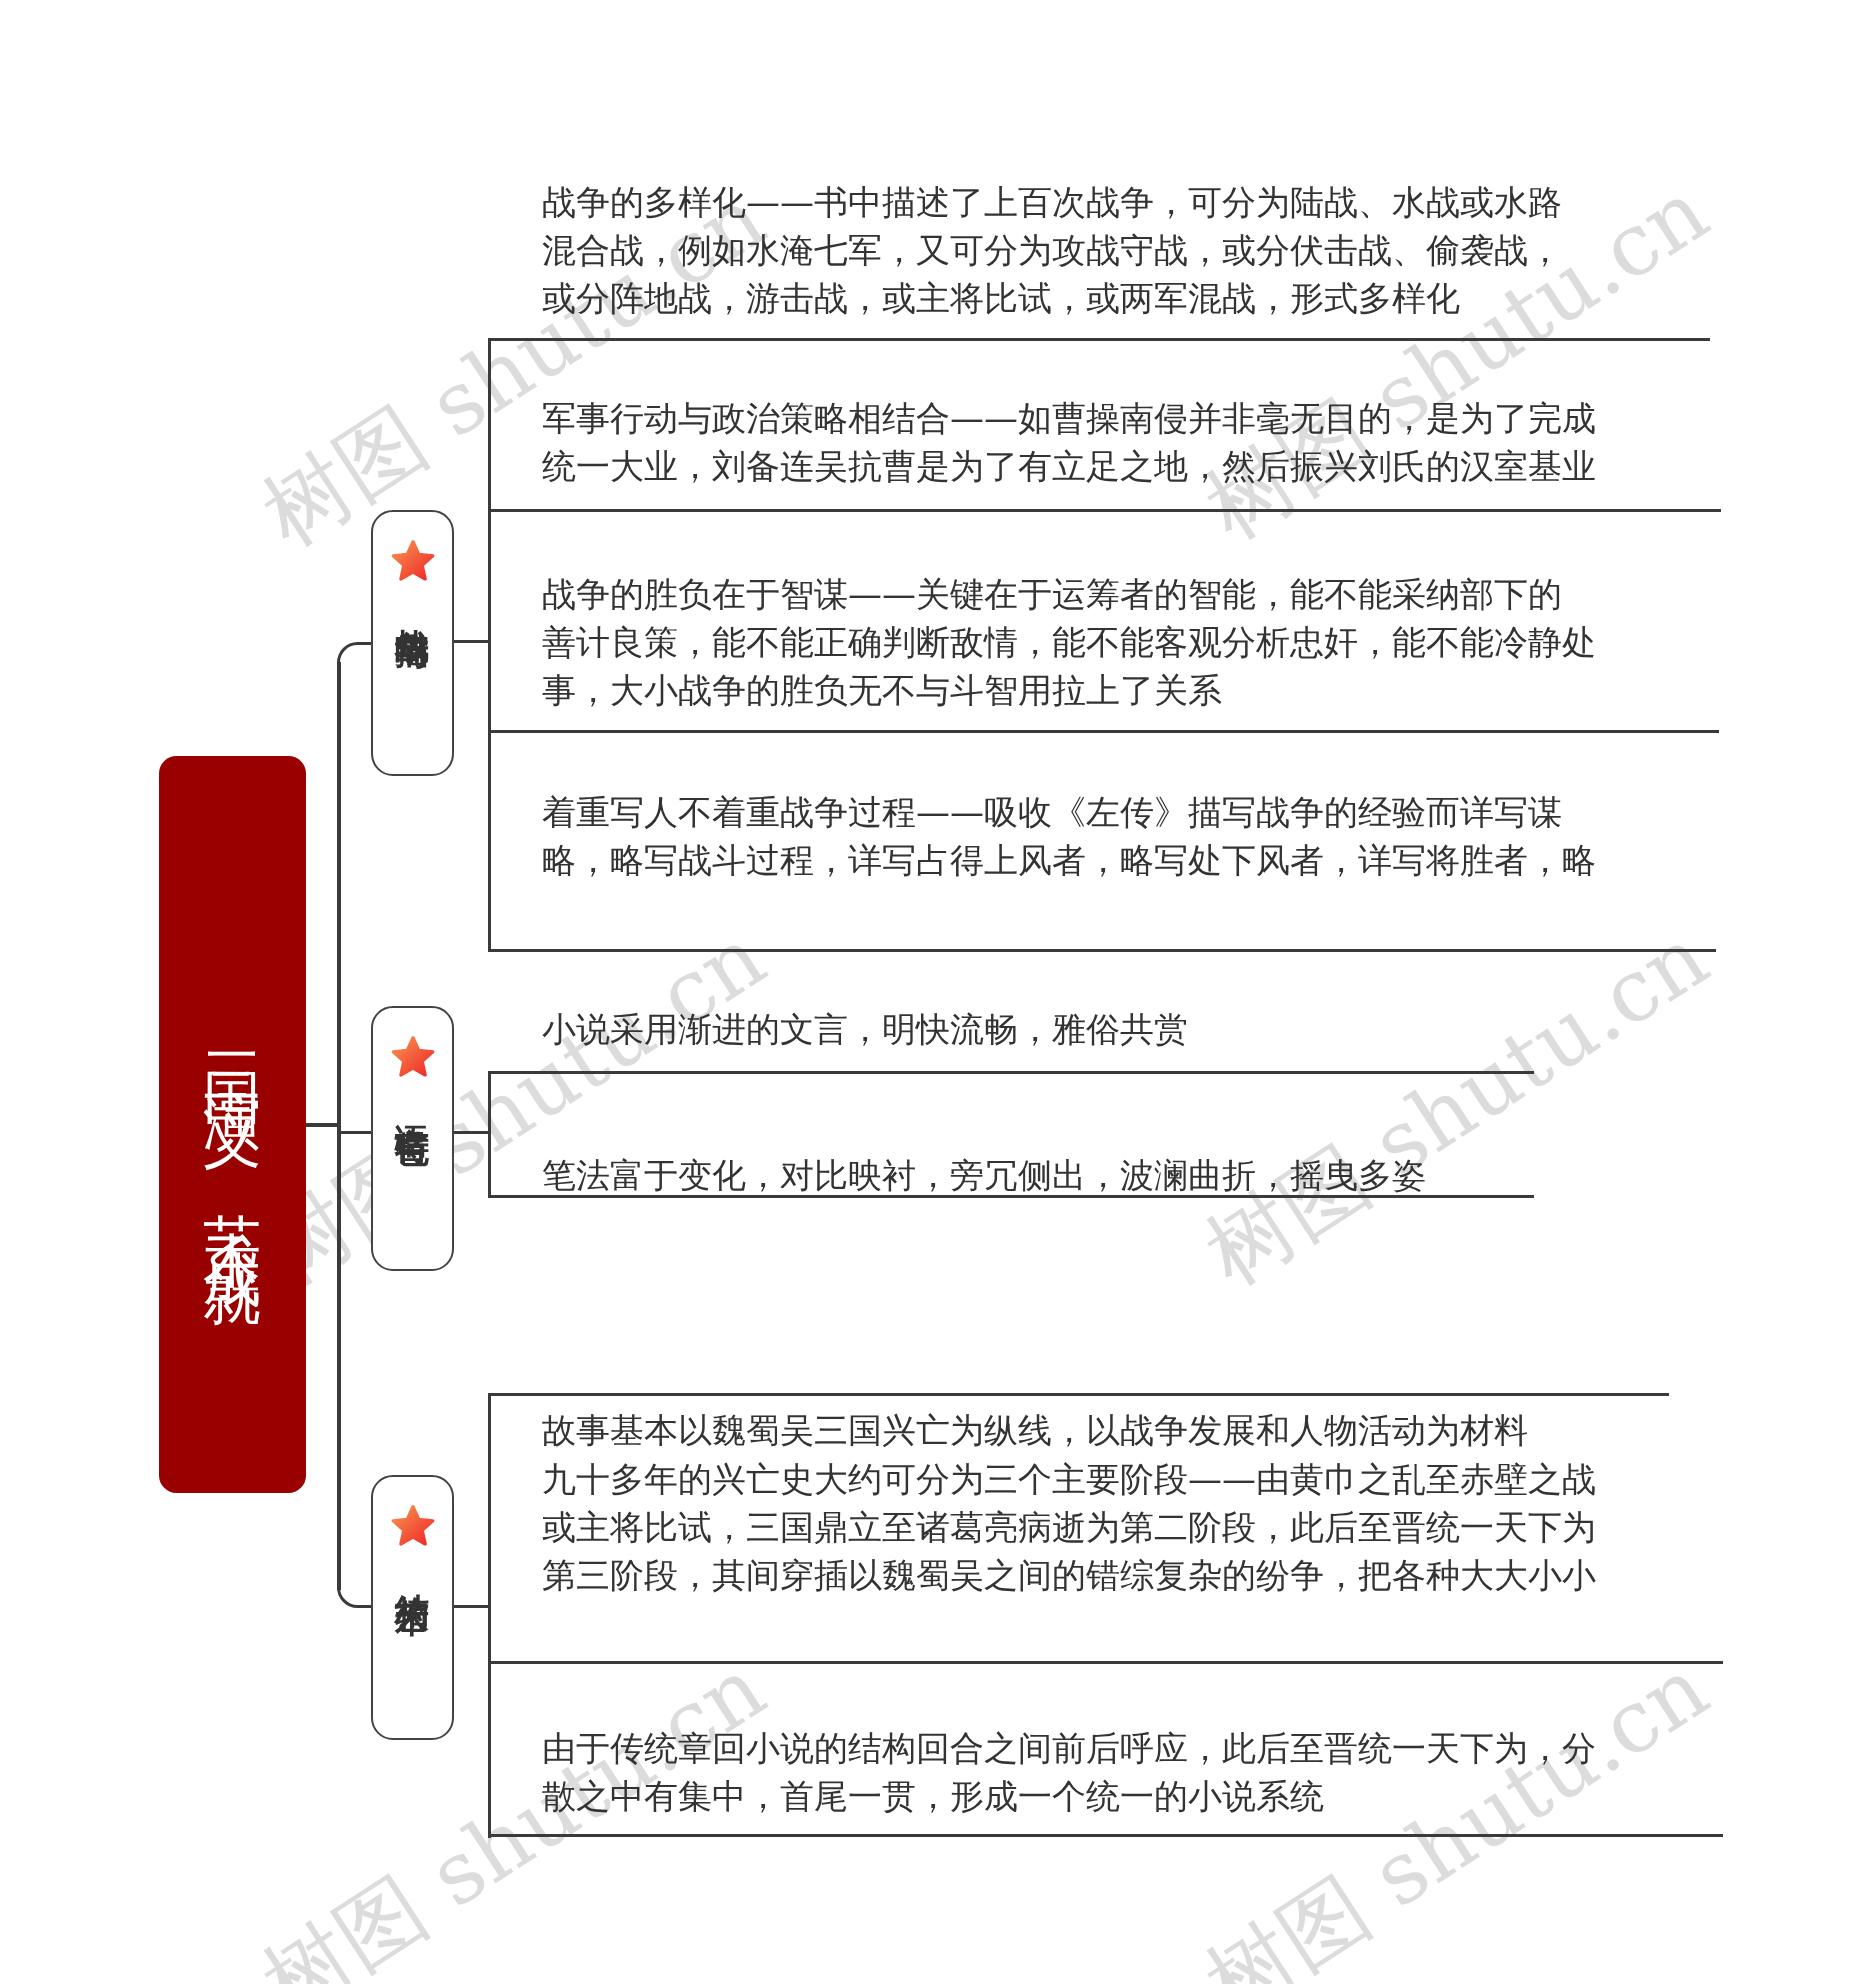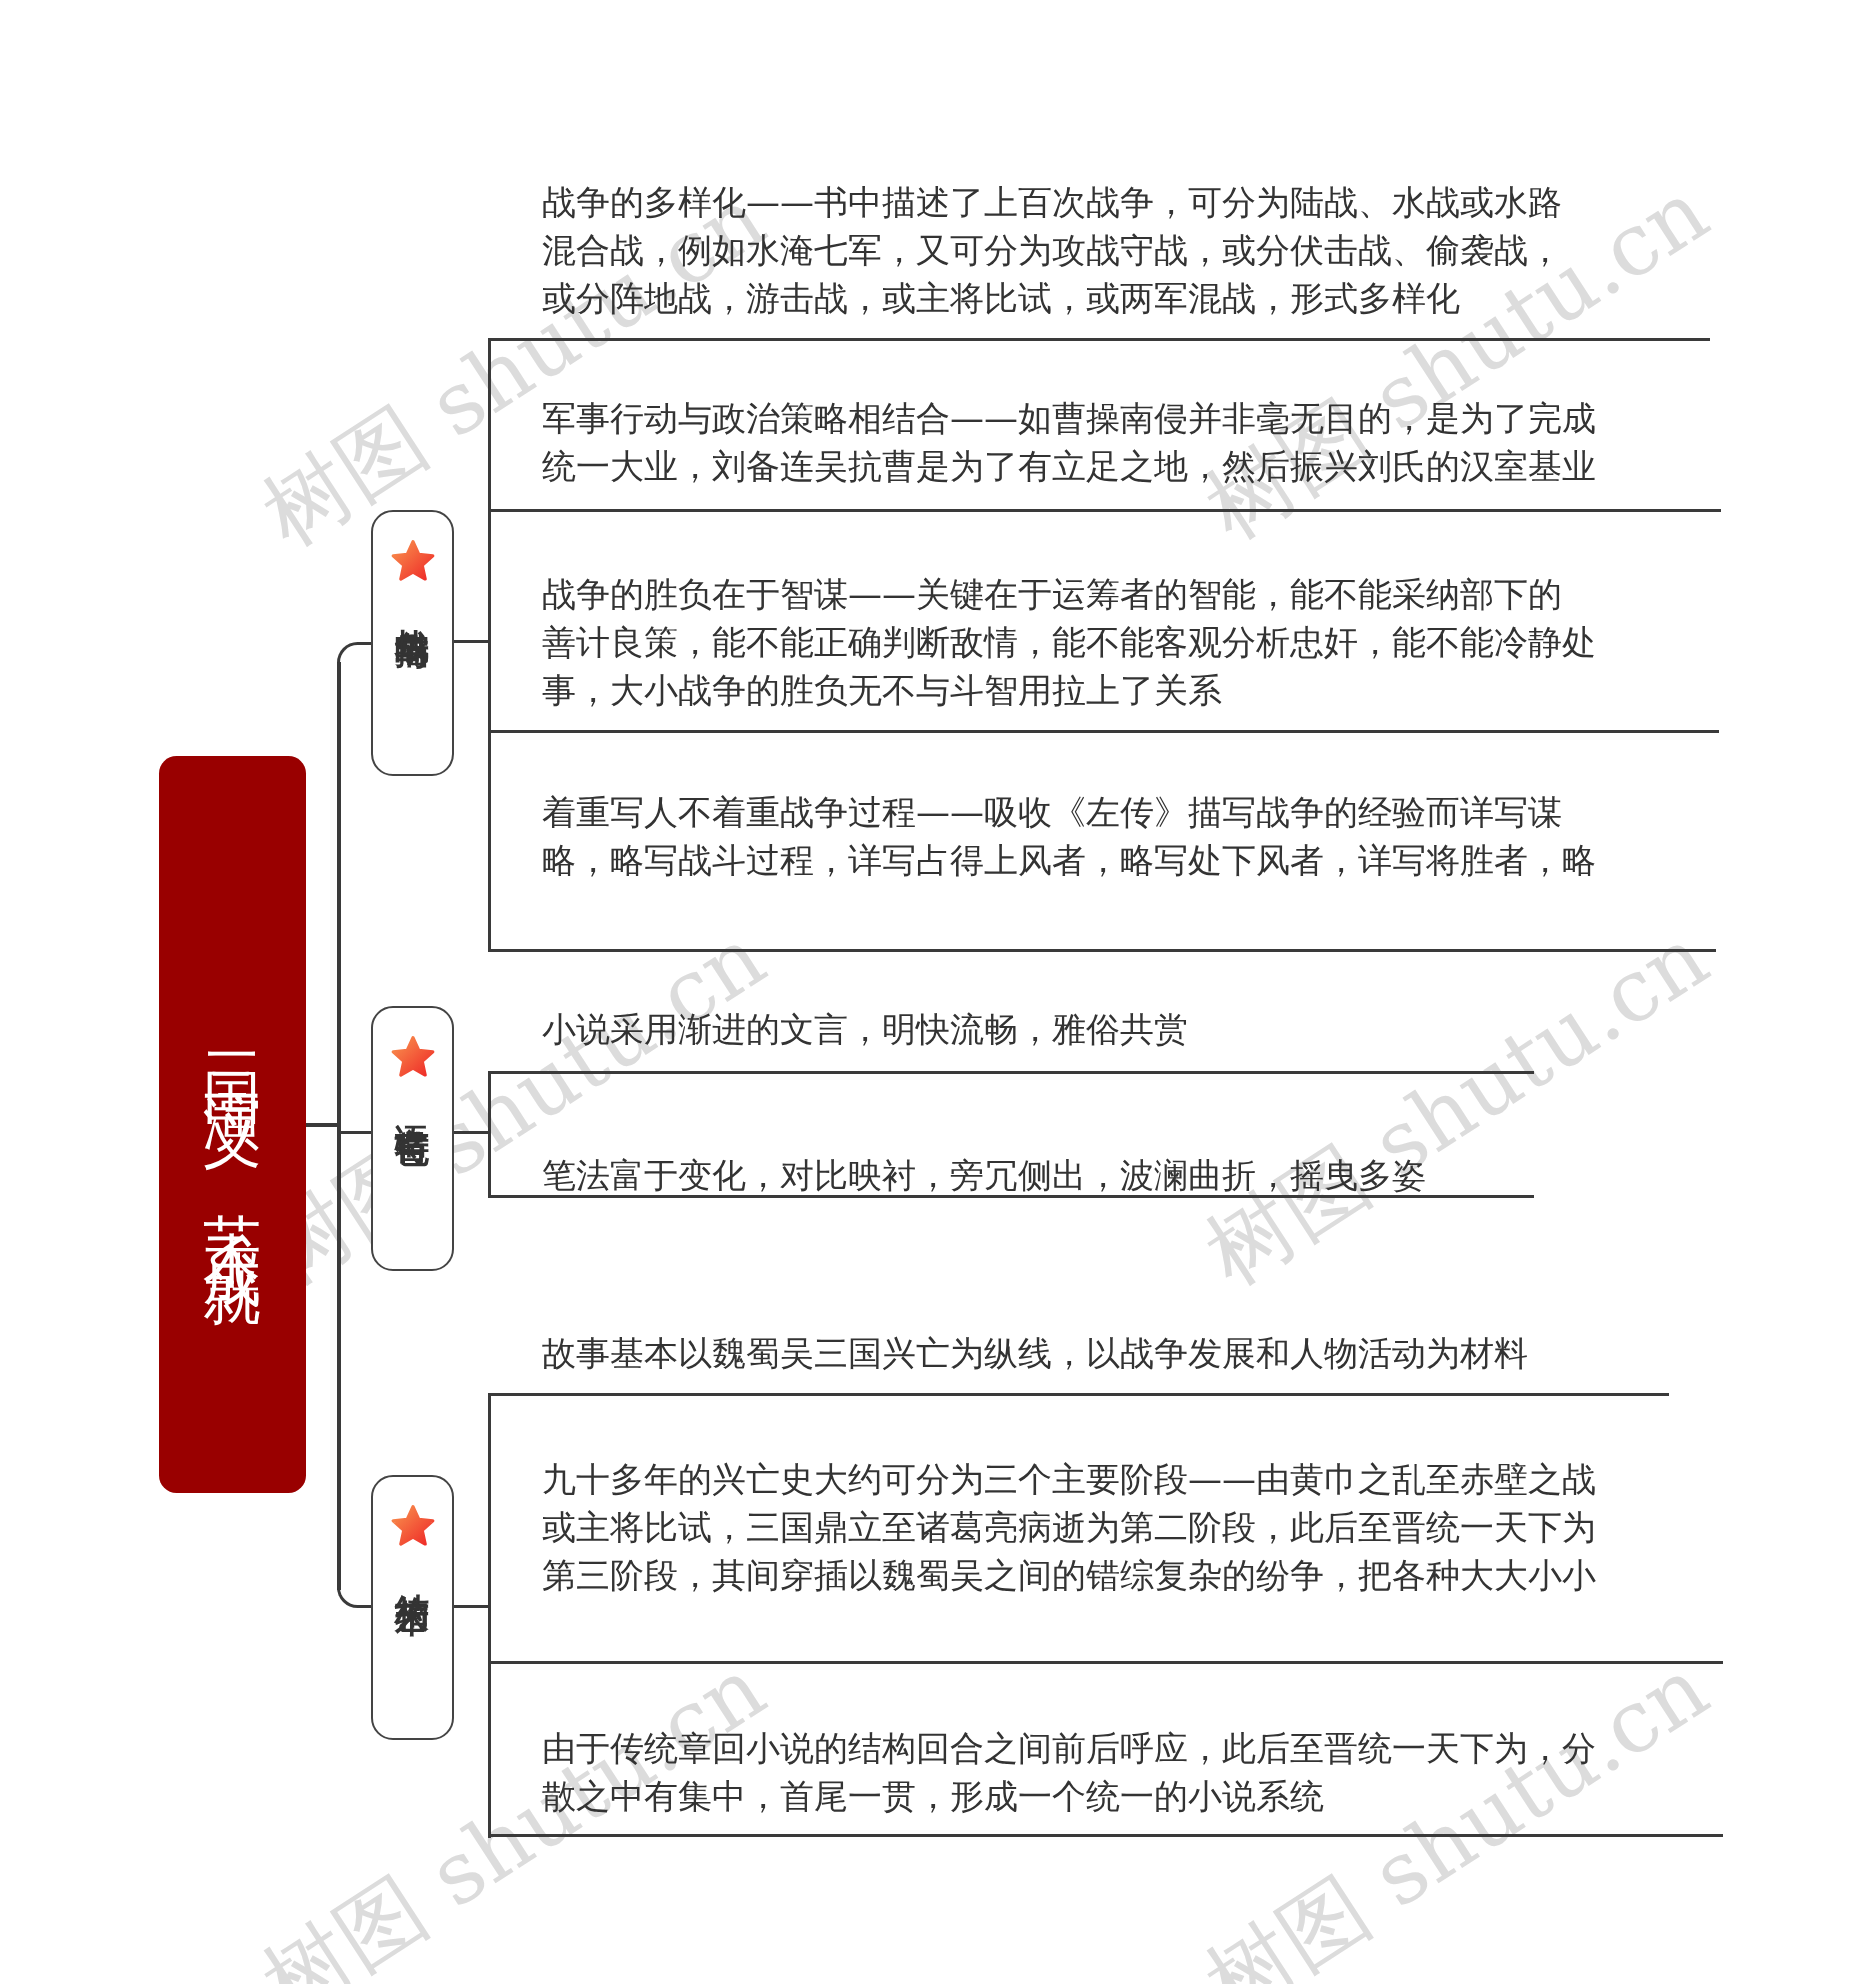--- a/index.html
+++ b/index.html
@@ -134,21 +134,21 @@
           <stop offset="1" stop-color="#ee2626"></stop>
         </linearGradient>
       </defs>
     <path d="M12 1.8 L14.9 8.2 L21.9 8.9 L16.6 13.6 L18.1 20.5 L12 17 L5.9 20.5 L7.4 13.6 L2.1 8.9 L9.1 8.2 Z" fill="url(#sg3)" stroke="url(#sg3)" stroke-width="1.6" stroke-linejoin="round"></path>
   </svg>
   <span class="branch-label">结构艺术</span>
 </div>
 <div class="line" style="left:454px; top:1605px; width:37px; height:2.9px;"></div>
 <div class="line" style="left:488px; top:1393px; width:2.9px; height:445px;"></div>
 
-<div class="item" style="top:1329px;text-align:right;">
+<div class="item" style="top:1406px;text-align:right;">
   <div><span>故事基本以魏蜀吴三国兴亡为</span><b>纵线</b><span>，以战争发展和人物活动为</span><b>材料</b></div>
 </div>
 <div class="underline" style="left:488px; top:1393px; width:1181px;"></div>
 
 <div class="item" style="top:1455px;">
   <div><span>九十多年的兴亡史大约可分为</span><b>三个主要阶段</b><span>——由黄巾之乱至赤壁之战</span></div>
   <div>或主将比试，三国鼎立至诸葛亮病逝为第二阶段，此后至晋统一天下为</div>
   <div>第三阶段，其间穿插以魏蜀吴之间的错综复杂的纷争，把各种大大小小</div>
 </div>
 <div class="underline" style="left:488px; top:1661px; width:1235px;"></div>

